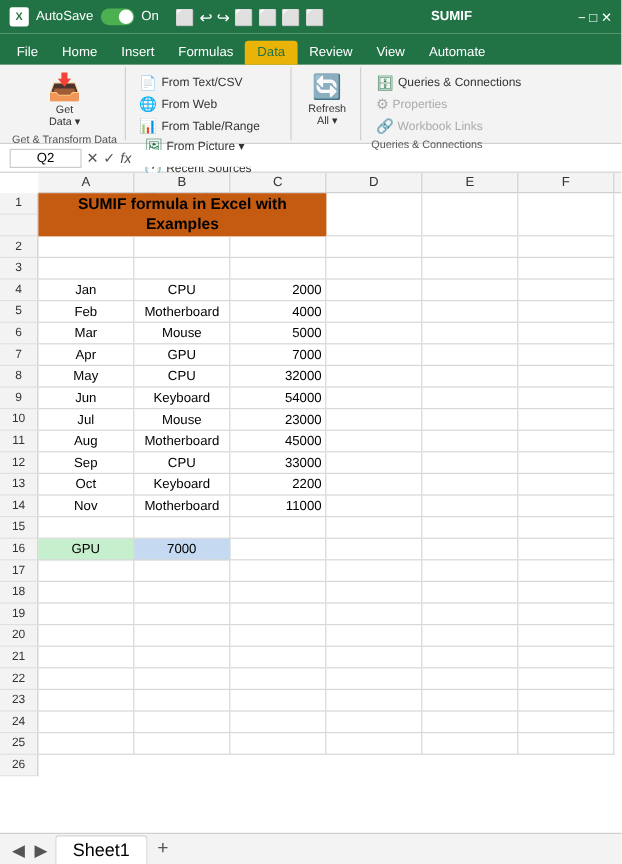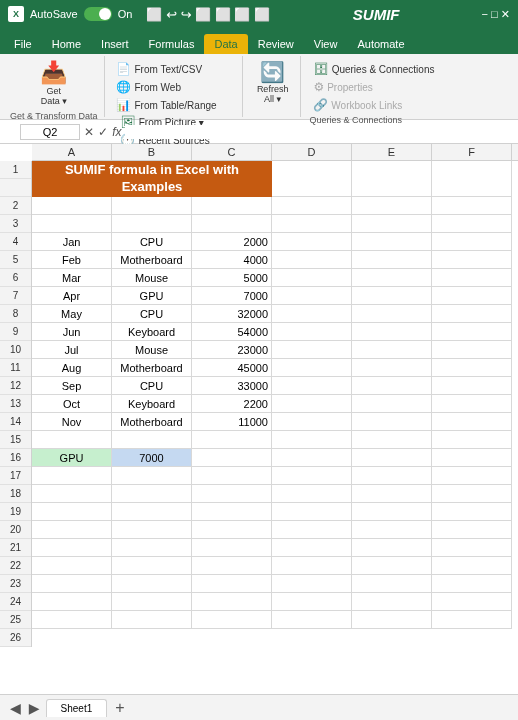--- a/index.html
+++ b/index.html
@@ -13,21 +13,21 @@
       display: flex;
       align-items: center;
       justify-content: space-between;
       padding: 0 8px;
       font-size: 11px;
     }
     .title-bar-left { display: flex; align-items: center; gap: 6px; }
     .excel-icon { width: 16px; height: 16px; background: white; border-radius: 2px; display: flex; align-items: center; justify-content: center; color: #217346; font-weight: bold; font-size: 9px; }
     .toggle { width: 28px; height: 14px; background: #4CAF50; border-radius: 7px; position: relative; cursor: pointer; }
     .toggle-knob { width: 12px; height: 12px; background: white; border-radius: 50%; position: absolute; top: 1px; right: 1px; }
-    .title-text { font-size: 15px; font-weight: 600; font-style: italic; }
+    .title-text { font-size: 11px; font-weight: 600; }
 
     
     .ribbon-tabs {
       background: #217346;
       display: flex;
       align-items: flex-end;
       padding: 0 4px;
       height: 26px;
     }
     .ribbon-tab {
@@ -117,21 +117,21 @@
     }
     .refresh-btn .btn-icon { font-size: 20px; color: #217346; }
     .refresh-btn .btn-label { font-size: 9px; color: #333; }
 
     
     .formula-bar {
       display: flex;
       align-items: center;
       height: 24px;
       border-bottom: 1px solid #d0d0d0;
-      padding: 0 20px;
+      padding: 0 8px;
       gap: 4px;
     }
     .name-box {
       width: 60px;
       border: 1px solid #ccc;
       text-align: center;
       font-size: 11px;
       padding: 1px 3px;
     }
     .formula-icons { display: flex; align-items: center; gap: 3px; color: #555; font-size: 12px; }
@@ -188,21 +188,21 @@
       justify-content: center;
       overflow: hidden;
       white-space: nowrap;
       padding: 0 3px;
     }
     .cell.right { justify-content: flex-end; }
 
     
     .merged-title {
       background: #c55a11;
-      color: #ffffff;
+      color: #000000;
       font-size: 13px;
       font-weight: bold;
       text-align: center;
       width: 240px;
       height: 36px;
       display: flex;
       align-items: center;
       justify-content: center;
       border: none;
     }
@@ -228,21 +228,21 @@
       align-items: center;
       padding: 0 8px;
       gap: 4px;
     }
     .sheet-tab-nav { font-size: 14px; cursor: pointer; color: #555; padding: 2px; }
     .sheet-tab {
       padding: 3px 14px;
       border: 1px solid #d0d0d0;
       border-bottom: none;
       background: white;
-      font-size: 10px;
+      font-size: 15px;
       cursor: pointer;
       border-radius: 3px 3px 0 0;
     }
     .add-sheet { font-size: 16px; cursor: pointer; color: #555; padding: 0 4px; }
   </style>
 </head>
 <body>
 
 <div class="title-bar">
   <div class="title-bar-left">

